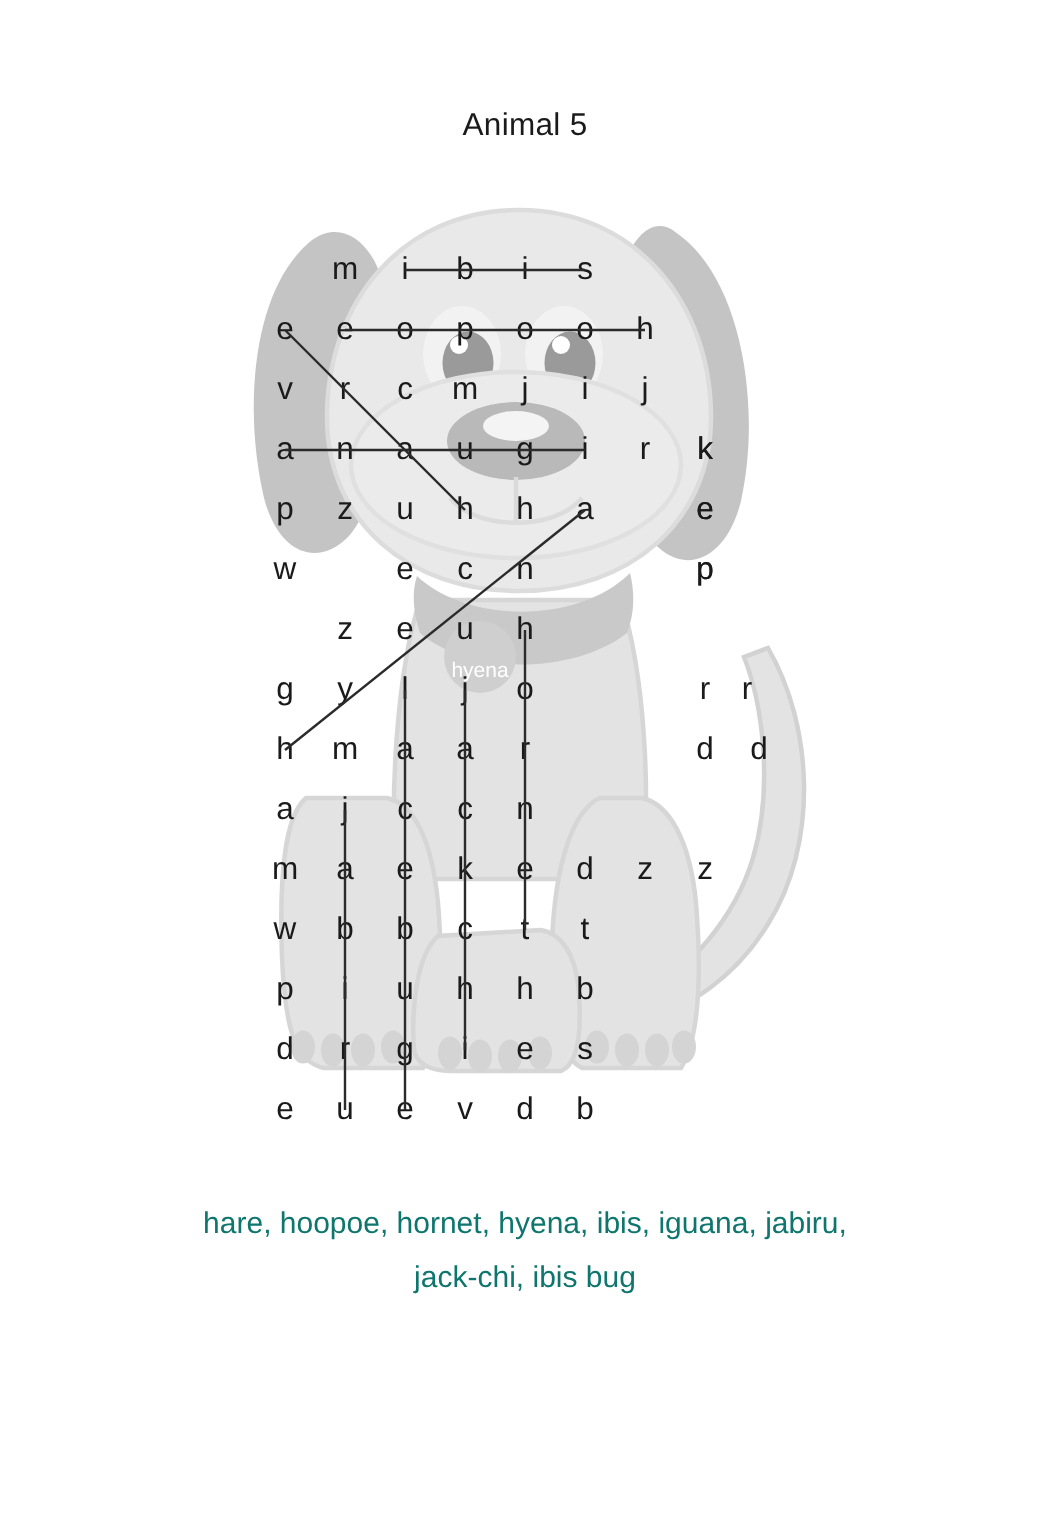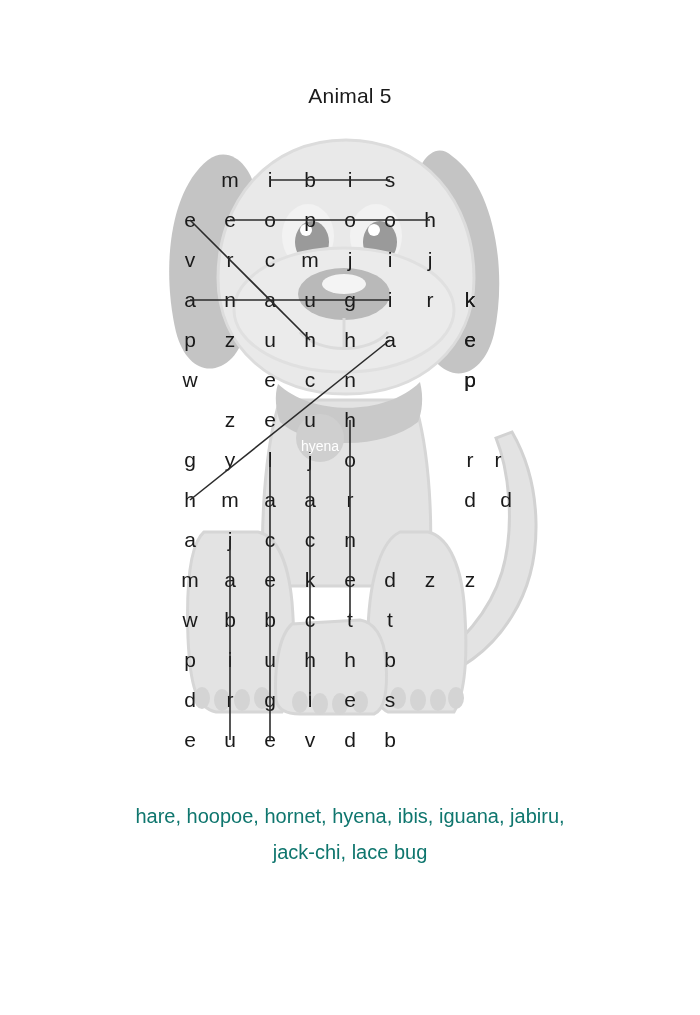--- a/index.html
+++ b/index.html
@@ -19,21 +19,20 @@
   
   #puzzle-title {
     position: absolute;
     top: 72px;
     left: 0;
     width: 700px;
     text-align: center;
     font-size: 21px;
     color: #1a1a1a;
     letter-spacing: 0.2px;
-    margin-top: 12px;
   }
 
   
   #puzzle-stage {
     position: absolute;
     left: 0;
     top: 0;
     width: 700px;
     height: 790px;
   }
@@ -272,14 +271,14 @@
       <line x1="100" y1="300" x2="100" y2="580"></line>
       <line x1="140" y1="300" x2="140" y2="540"></line>
       <line x1="60" y1="380" x2="60" y2="580"></line>
     </svg>
 
   <div id="collar-tag-label">hyena</div>
 </div>
 
 <div id="word-list">
   <span class="wl-line">hare, hoopoe, hornet, hyena, ibis, iguana, jabiru,</span>
-  <span class="wl-line">jack-chi, lace bug</span>
+  <span class="wl-line">jack-chi, ibis bug</span>
 </div>
 
 </body></html>

